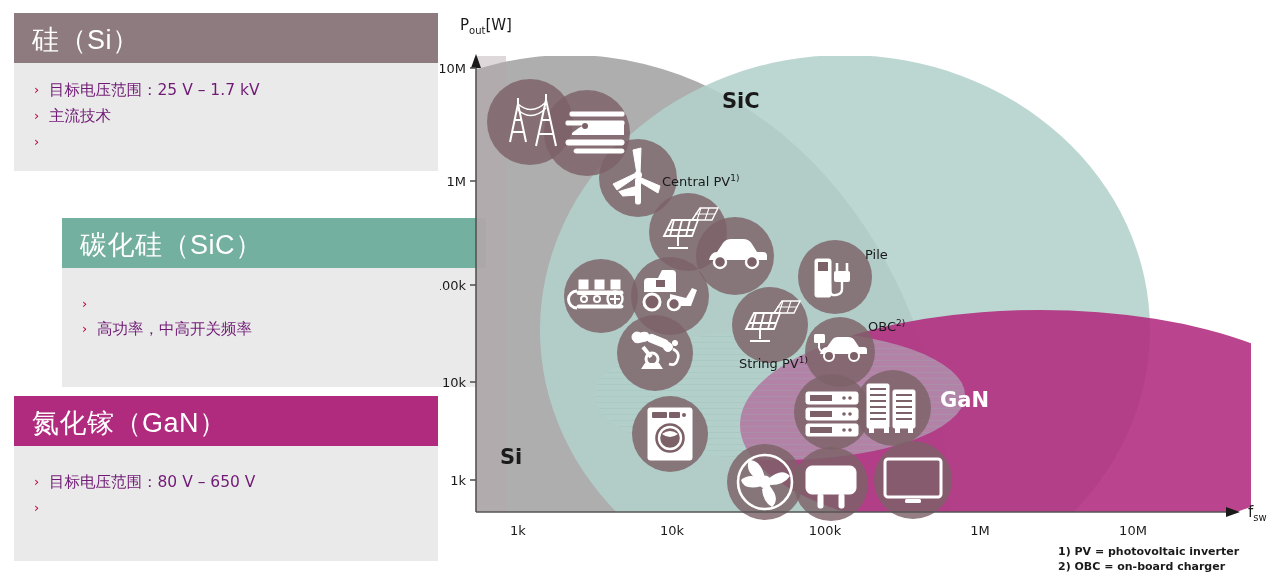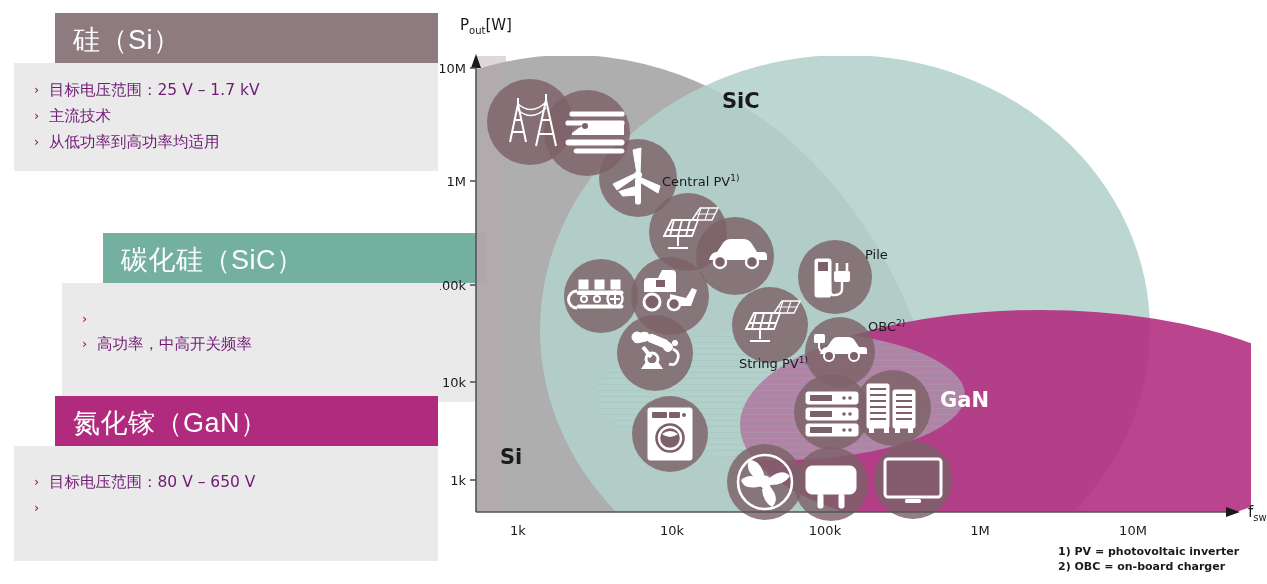--- a/index.html
+++ b/index.html
@@ -7,21 +7,21 @@
     width:1267px;height:584px;position:relative;overflow:hidden;
     font-family:"Liberation Sans","DejaVu Sans",sans-serif;
     -webkit-font-smoothing:antialiased;
   }
 
   
   #cards{position:absolute;left:14px;top:13px;width:424px;height:560px;}
   .card{position:absolute;left:0;width:424px;}
   .card-head{
     height:50px;box-sizing:border-box;padding:4px 0 0 18px;
-    display:flex;align-items:center;margin-left:41px;
+    display:flex;align-items:center;
   }
   .card-head-text{
     color:#ffffff;font-size:27px;font-weight:400;letter-spacing:.5px;
     line-height:1;white-space:nowrap;
   }
   .card-body{
     background:#eaeaea;box-sizing:border-box;
     padding:17px 14px 10px 20px;
   }
   .bullet-row{display:flex;align-items:flex-start;margin-bottom:6px;}
@@ -30,21 +30,21 @@
     font-family:"DejaVu Sans",sans-serif;
   }
   .bullet-text{
     color:#701a75;font-size:15.5px;line-height:20px;white-space:nowrap;
     font-family:"DejaVu Sans","Liberation Sans",sans-serif;
   }
 
   #card-si      {top:0;}
   #card-si   .card-head{background:#8d7b7f;}
   #card-si   .card-body{height:108px;}
-  #card-sic     {top:220px;padding-left:48px;}
+  #card-sic     {top:205px;padding-left:48px;}
   #card-sic  .card-head{background:#74b0a0;}
   #card-sic  .card-body{height:119px;padding-top:26px;}
   #card-gan     {top:383px;}
   #card-gan  .card-head{background:#b02a7d;}
   #card-gan  .card-body{height:115px;padding-top:26px;}
 
   
   #chart{position:absolute;left:440px;top:0;width:827px;height:584px;}
   #chart svg{display:block;}
 
@@ -68,21 +68,20 @@
       <div class="bullet-row">
         <span class="chev">›</span>
         <span class="bullet-text">目标电压范围：25 V – 1.7 kV</span>
       </div>
       <div class="bullet-row">
         <span class="chev">›</span>
         <span class="bullet-text">主流技术</span>
       </div>
       <div class="bullet-row">
         <span class="chev">›</span>
-        <span class="bullet-text">从低功率到高功率均适用</span>
       </div>
     </div>
   </div>
 
   <div class="card" id="card-sic">
     <div class="card-head">
       <span class="card-head-text">碳化硅（SiC）</span>
     </div>
     <div class="card-body">
       <div class="bullet-row">

